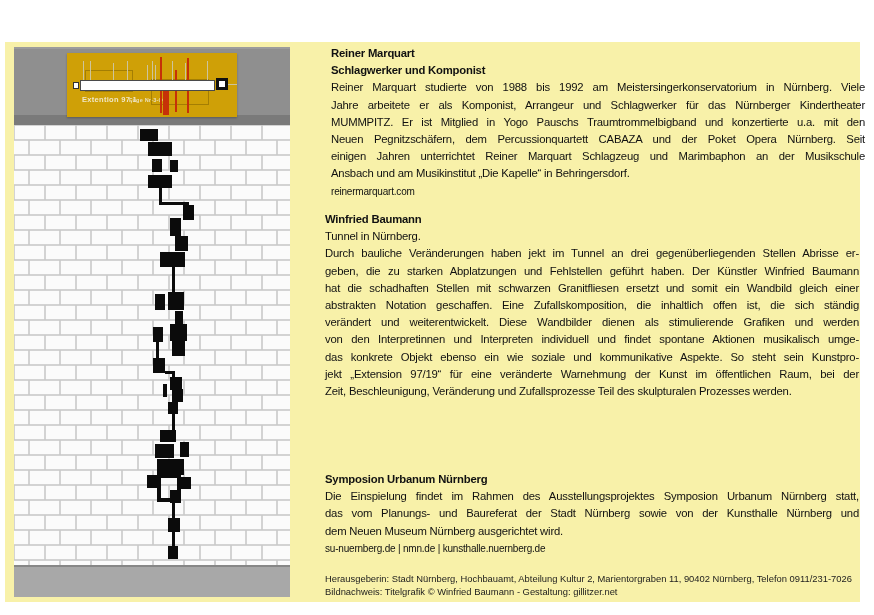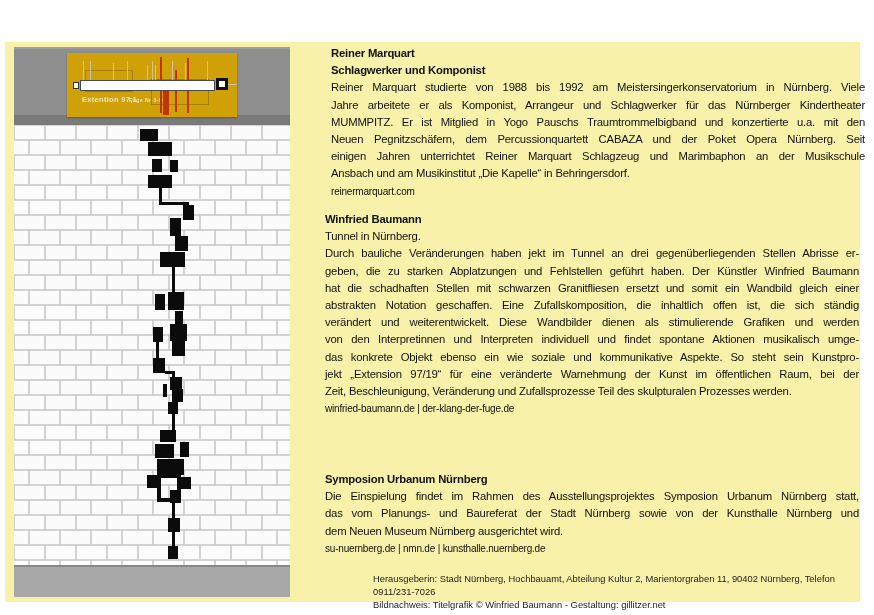--- a/index.html
+++ b/index.html
@@ -28,21 +28,21 @@
   .sign .handle{position:absolute;background:#fff;border:3px solid #111;box-sizing:border-box;}
   .sign .tail{position:absolute;height:1px;background:#CDC49C;}
   .sign-title{position:absolute;left:15px;top:42px;font-size:7.5px;font-weight:bold;color:#F0E7C6;letter-spacing:.3px;}
   .sign-sub{position:absolute;left:62px;top:44px;font-size:5.5px;font-weight:bold;color:#EADFB9;letter-spacing:.2px;}
   
   .col{position:absolute;left:320px;width:534px;overflow:visible;}
   .head{font-size:11.3px;font-weight:bold;line-height:17.2px;letter-spacing:-0.2px;}
   .jline{font-size:11.3px;line-height:17.2px;letter-spacing:-0.2px;text-align:justify;text-align-last:justify;white-space:normal;}
   .line{font-size:11.3px;line-height:17.2px;letter-spacing:-0.2px;text-align:left;}
   .link-line{font-size:10px;line-height:17.2px;letter-spacing:-0.2px;}
-  .footer-line{font-size:9.4px;line-height:13.2px;color:#1c1c1c;letter-spacing:0;margin-left:48px;}
+  .footer-line{font-size:9.4px;line-height:13.2px;color:#1c1c1c;letter-spacing:0;}
 </style>
 </head>
 <body>
 
 <div class="page">
 
   <div class="photo">
     <div class="band-top">
       <div class="top-edge"></div>
       <div class="dark-stripe"></div>
@@ -150,21 +150,20 @@
       <div class="line">Tunnel in Nürnberg.</div>
       <div class="jline">Durch bauliche Veränderungen haben jekt im Tunnel an drei gegenüberliegenden Stellen Abrisse er-</div>
       <div class="jline">geben, die zu starken Abplatzungen und Fehlstellen geführt haben. Der Künstler Winfried Baumann</div>
       <div class="jline">hat die schadhaften Stellen mit schwarzen Granitfliesen ersetzt und somit ein Wandbild gleich einer</div>
       <div class="jline">abstrakten Notation geschaffen. Eine Zufallskomposition, die inhaltlich offen ist, die sich ständig</div>
       <div class="jline">verändert und weiterentwickelt. Diese Wandbilder dienen als stimulierende Grafiken und werden</div>
       <div class="jline">von den Interpretinnen und Interpreten individuell und findet spontane Aktionen musikalisch umge-</div>
       <div class="jline">das konkrete Objekt ebenso ein wie soziale und kommunikative Aspekte. So steht sein Kunstpro-</div>
       <div class="jline">jekt „Extension 97/19“ für eine veränderte Warnehmung der Kunst im öffentlichen Raum, bei der</div>
       <div class="line">Zeit, Beschleunigung, Veränderung und Zufallsprozesse Teil des skulpturalen Prozesses werden.</div>
-      <div class="link-line">winfried-baumann.de | der-klang-der-fuge.de</div>
     </div>
   <div class="col" style="top: 429px;">
       <div class="head">Symposion Urbanum Nürnberg</div>
       <div class="jline">Die Einspielung findet im Rahmen des Ausstellungsprojektes Symposion Urbanum Nürnberg statt,</div>
       <div class="jline">das vom Planungs- und Baureferat der Stadt Nürnberg sowie von der Kunsthalle Nürnberg und</div>
       <div class="line">dem Neuen Museum Nürnberg ausgerichtet wird.</div>
       <div class="link-line">su-nuernberg.de | nmn.de | kunsthalle.nuernberg.de</div>
     </div>
 
   <div class="col" style="top:530px;">

